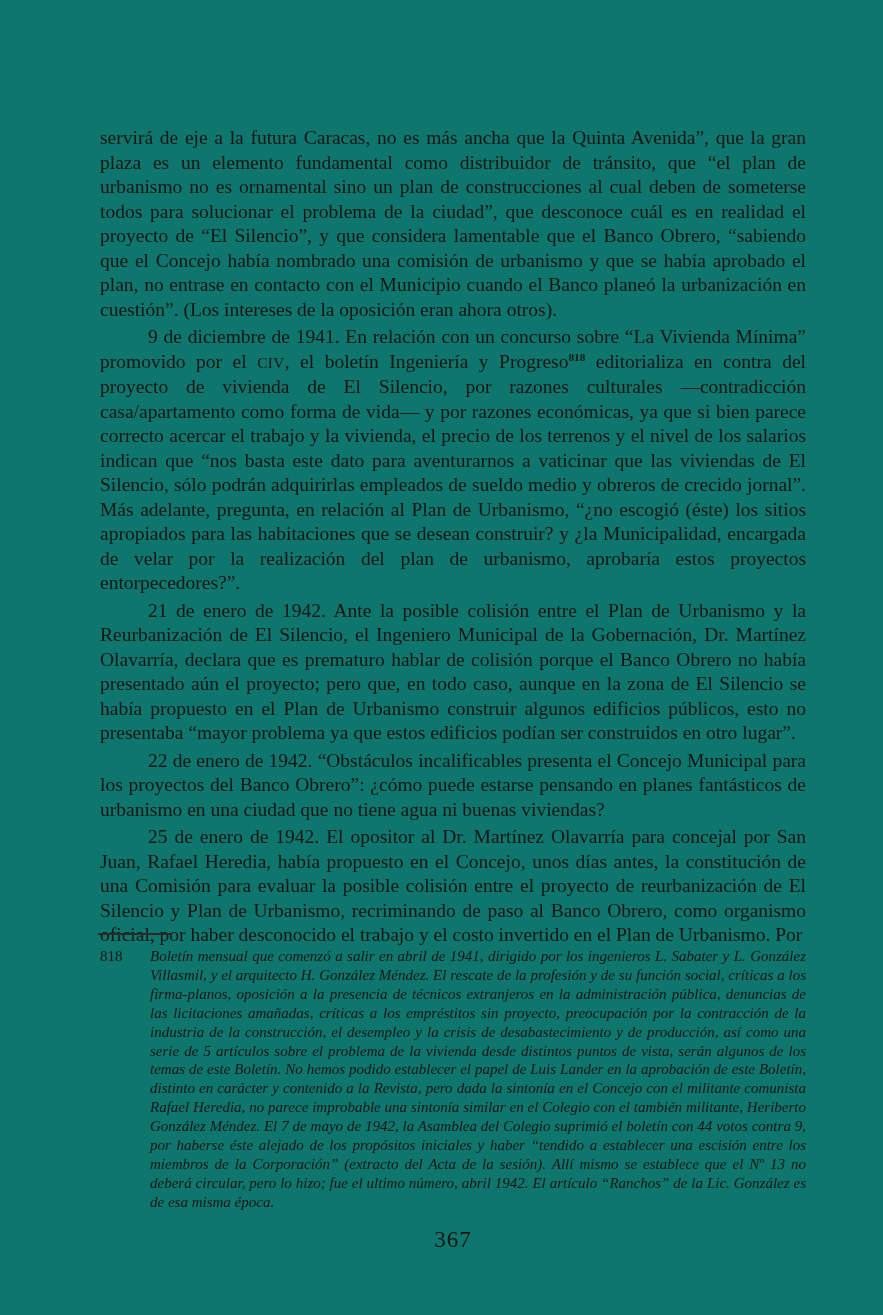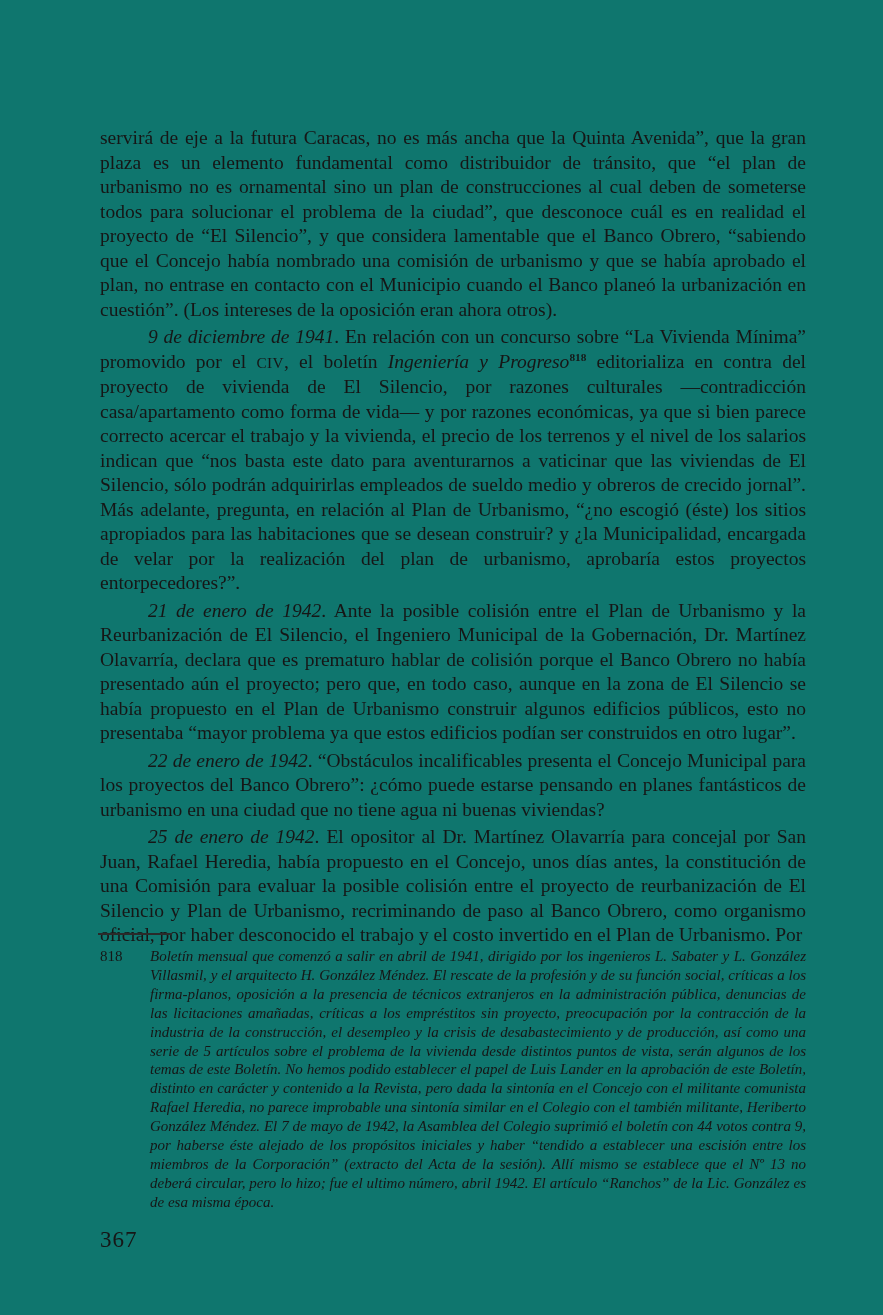--- a/index.html
+++ b/index.html
@@ -30,21 +30,21 @@
     margin: 0;
     padding: 0;
   }
   .para + .para {
     margin-top: 3px;
   }
   .para.indent {
     text-indent: 48px;
   }
   .run-normal { font-style: normal; }
-  .run-italic { font-style: italic; }
+  .run-italic { }
   .run-smallcaps {
     font-size: 0.78em;
     letter-spacing: 0.03em;
   }
   .run-sup {
     vertical-align: super;
     font-size: 0.58em;
     font-weight: bold;
     line-height: 0;
   }
@@ -71,21 +71,21 @@
   }
   .fn-text {
     flex: 1 1 auto;
     font-style: italic;
   }
   .page-number {
     position: absolute;
     left: 100px;
     top: 1227px;
     width: 706px;
-    text-align: left;
+    text-align: center;
     font-size: 23px;
     letter-spacing: 1px;
   }
 </style>
 </head>
 <body>
 
 <div class="page">
 
   <main class="body-text">

